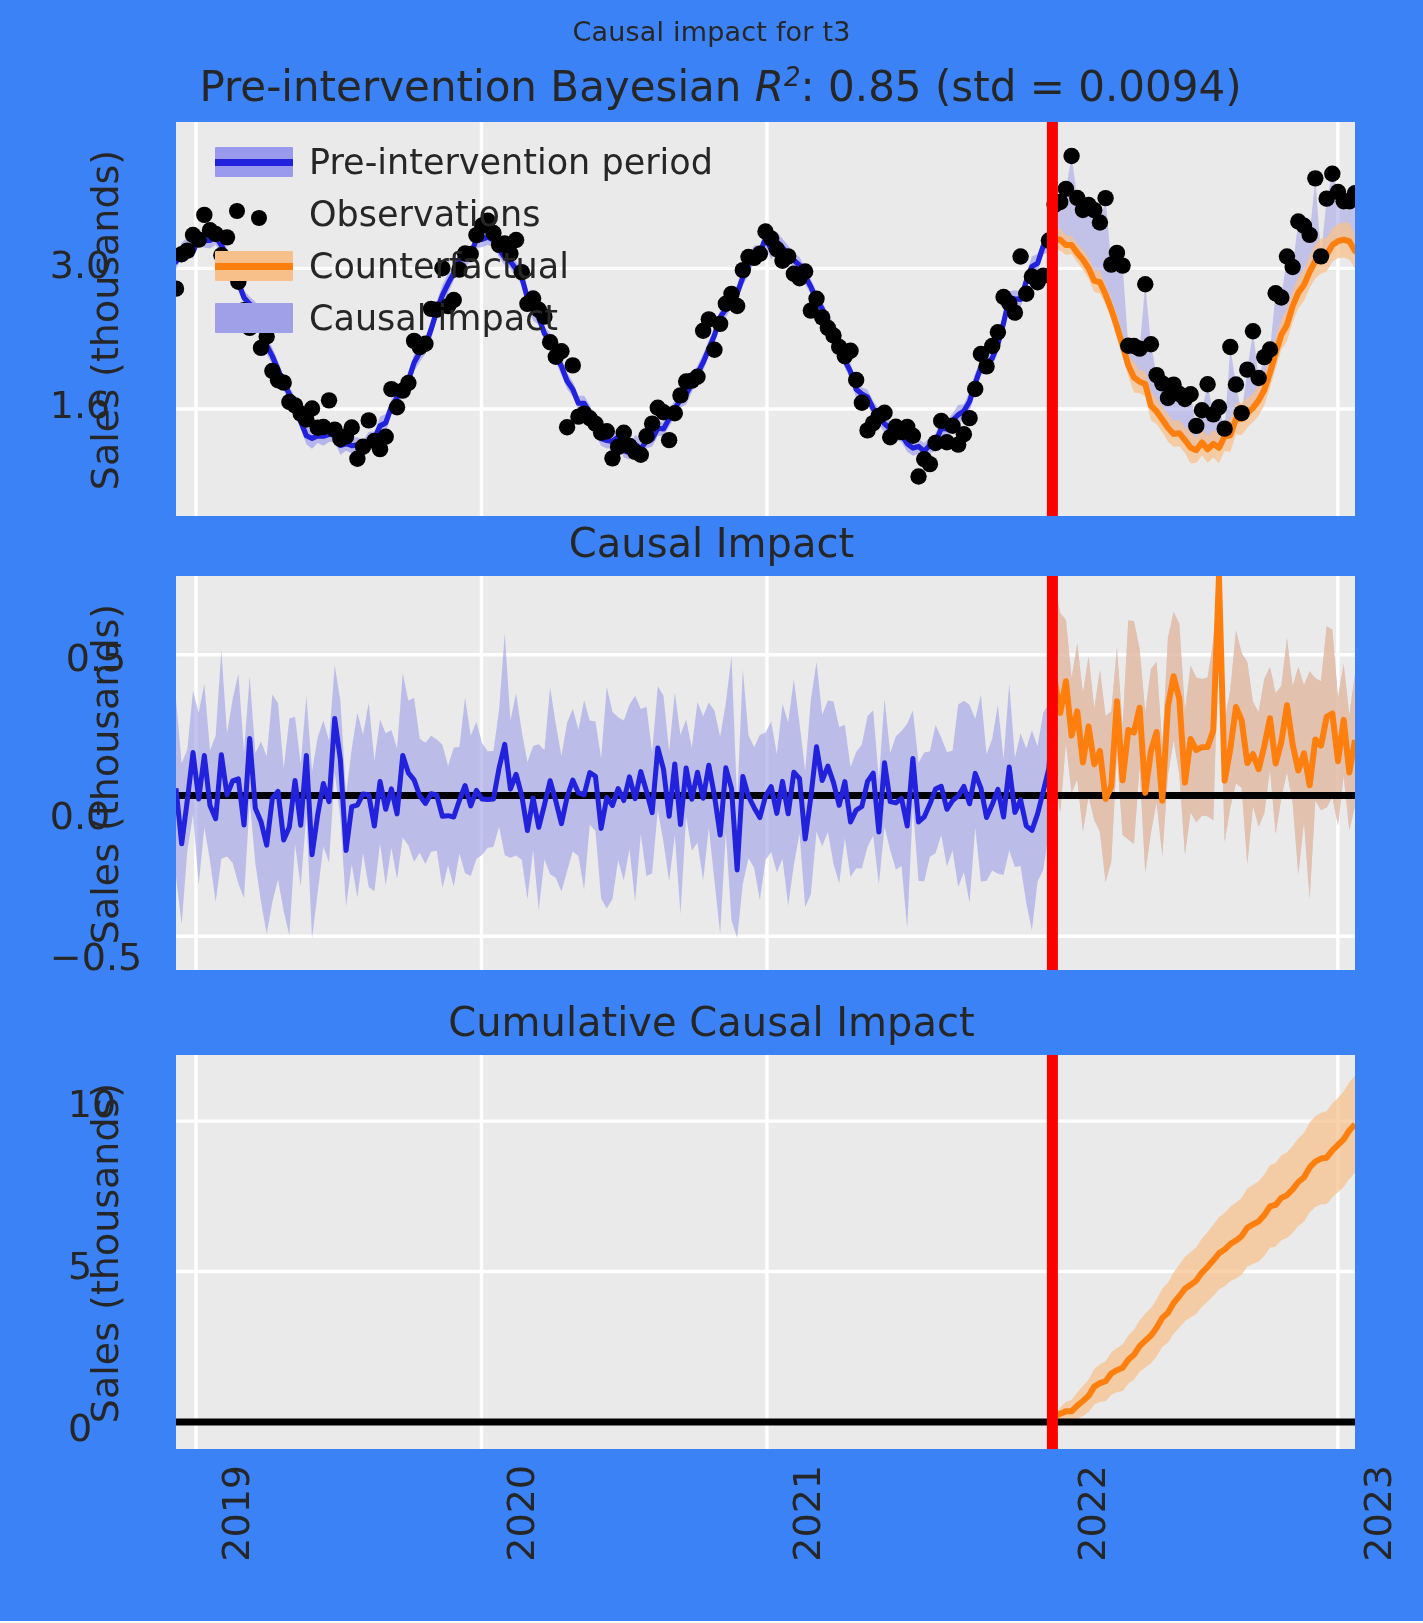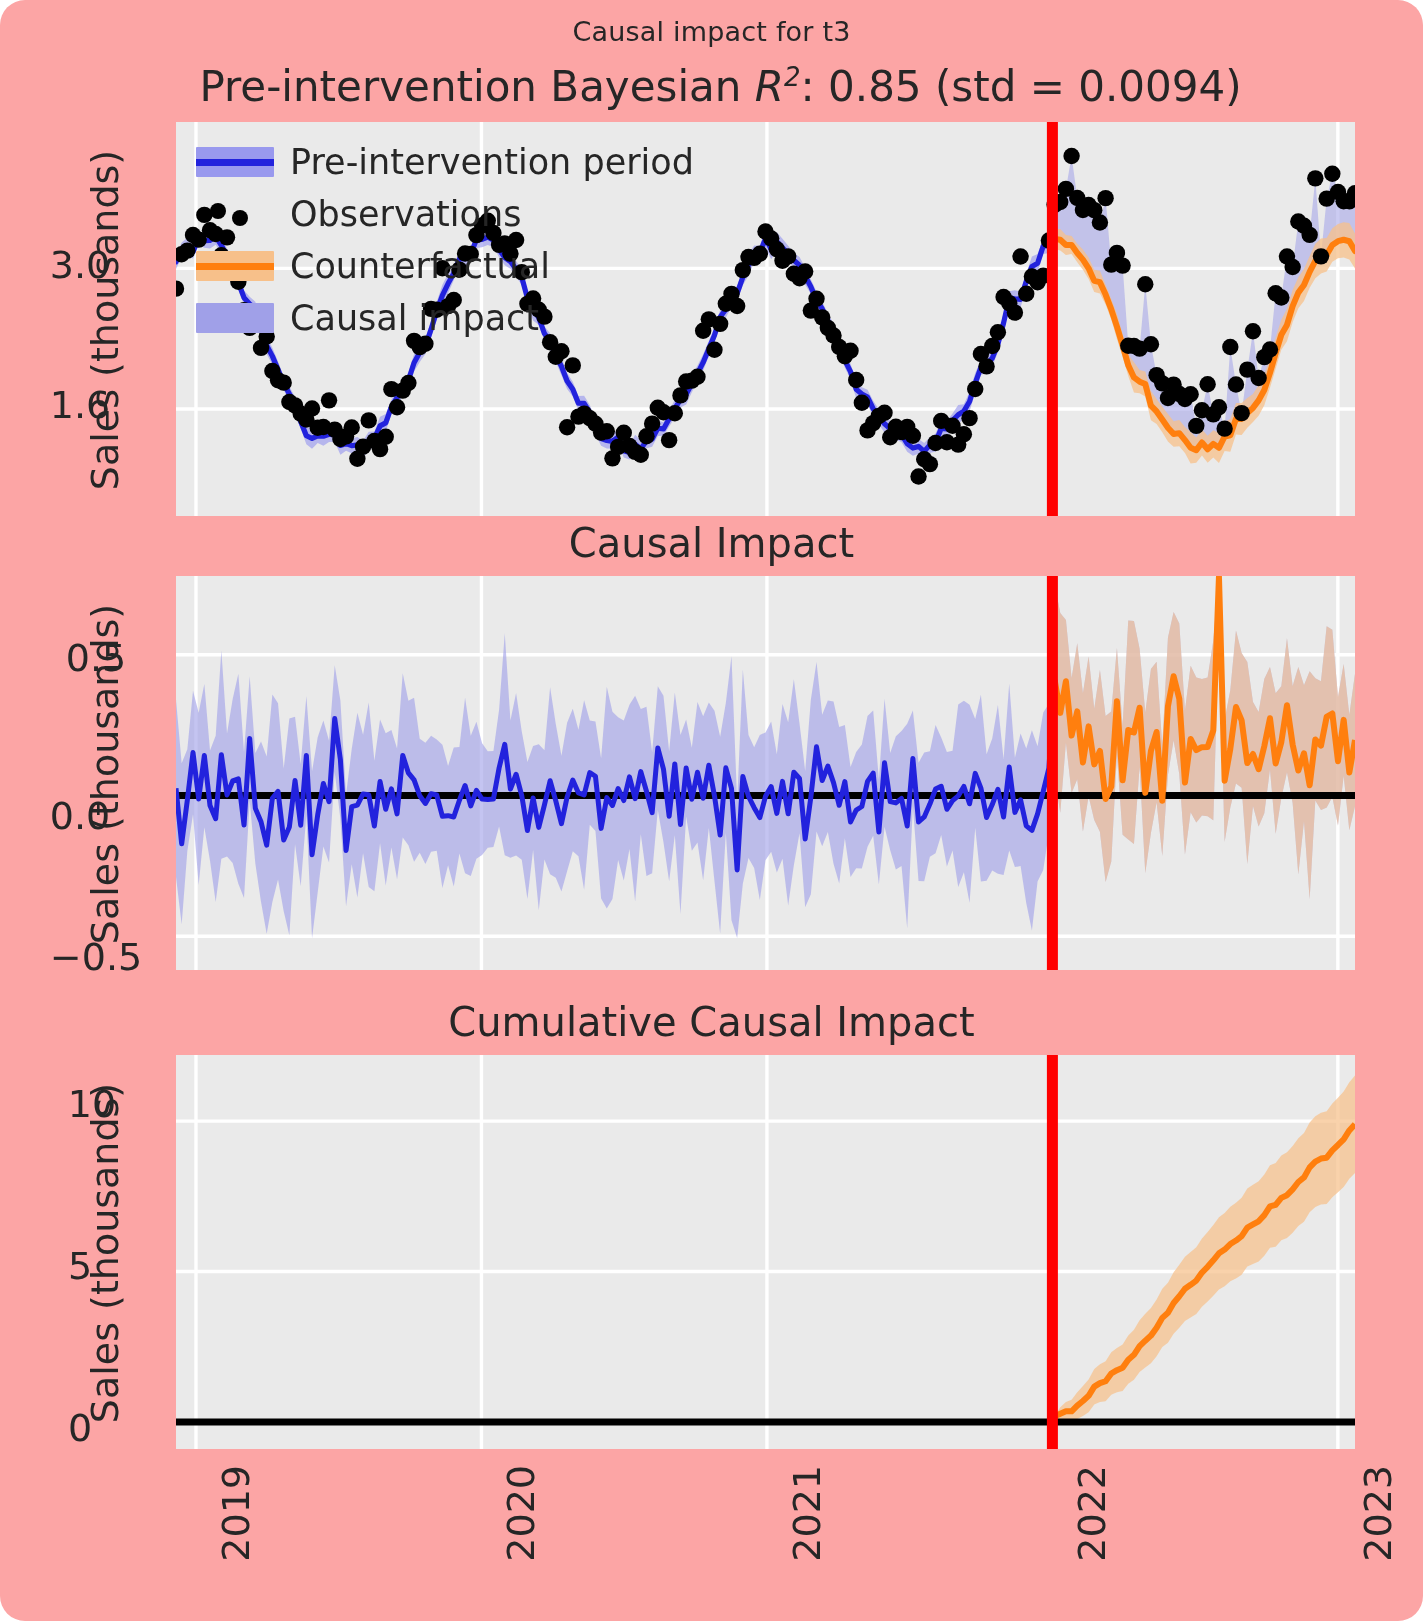--- a/index.html
+++ b/index.html
@@ -14,22 +14,21 @@
     color: #262626;
     overflow: hidden;
     position: relative;
   }
 
   #figure {
     position: absolute;
     left: 0; top: 0;
     width: 1423px;
     height: 1621px;
-    background: #fca5a5;
-    border-radius: 25px;
+    background: #3b82f6;
   }
 
   
   .suptitle {
     position: absolute;
     left: 0; top: 16px;
     width: 1423px;
     text-align: center;
     font-size: 27px;
     color: #262626;
@@ -108,20 +107,21 @@
   #legend {
     position: absolute;
     left: 196px;
     top: 136px;
     width: 520px;
   }
   .legend-row {
     display: flex;
     align-items: center;
     height: 52px;
+    margin-left: 19px;
   }
   .legend-key {
     width: 78px;
     height: 30px;
     position: relative;
     margin-right: 16px;
     flex: 0 0 auto;
   }
   .legend-band {
     position: absolute;

